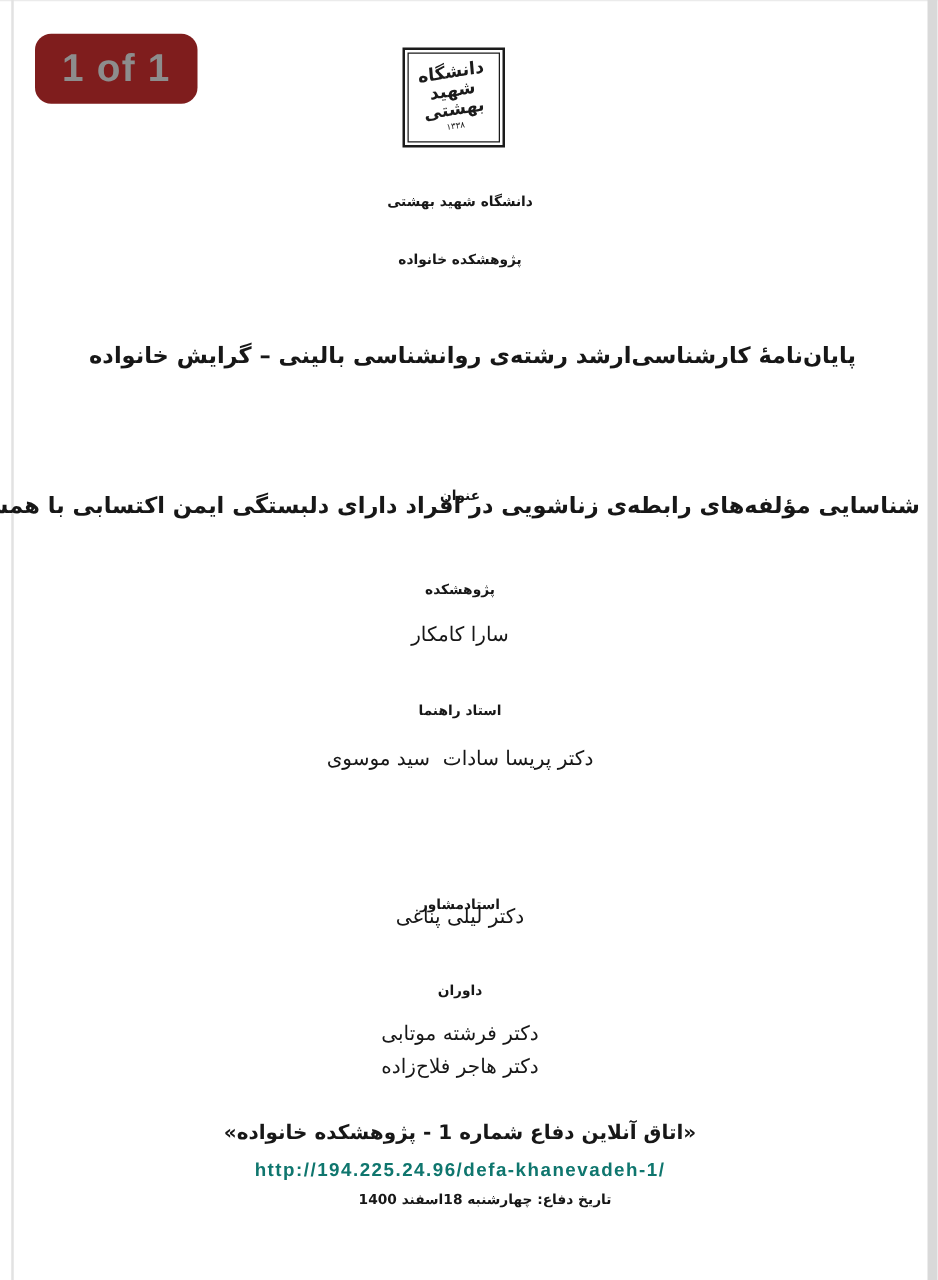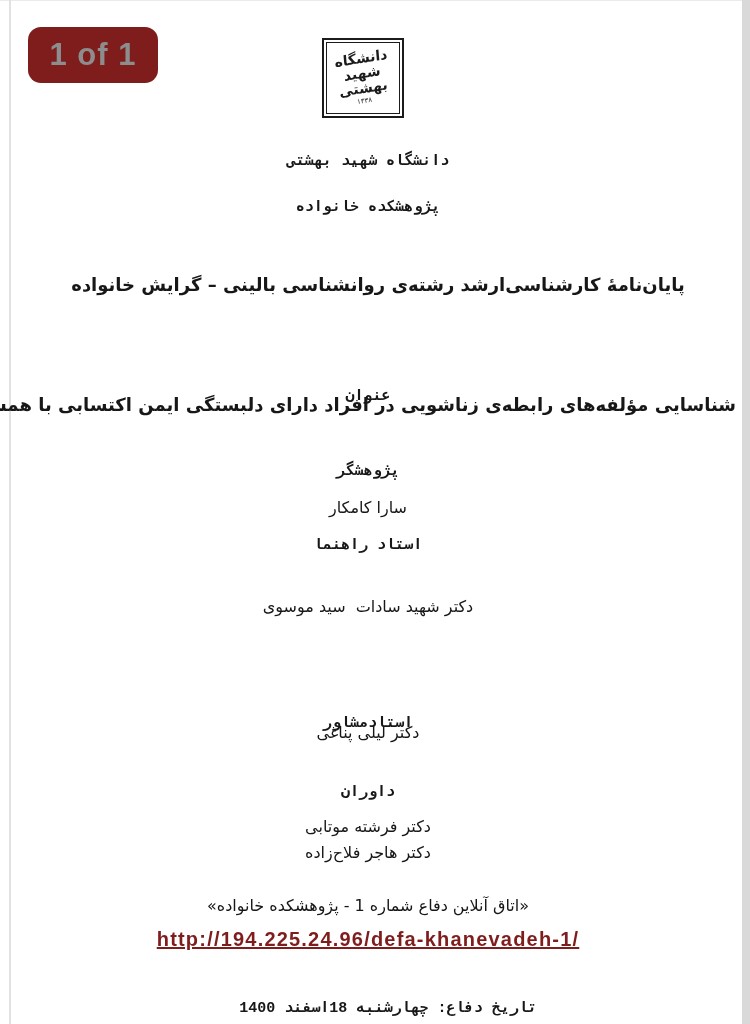--- a/index.html
+++ b/index.html
@@ -71,49 +71,48 @@
     margin-top: 1px;
   }
   
   .line {
     position: absolute; left: 0; right: 14px;
     text-align: center;
     direction: rtl;
     white-space: pre;
     color: #171717;
   }
-  .b17 { font-weight: 700; font-size: 15px; line-height: 23px; font-family: Liberation Mono, monospace; }
+  .b17 { font-weight: 700; font-size: 11px; line-height: 23px; }
   .b18 { font-weight: 700; font-size: 18px; line-height: 24px; padding-left: 20px; }
-  .b16 { font-weight: 400; font-size: 16px; line-height: 22px; }
+  .b16 { font-weight: 700; font-size: 16px; line-height: 22px; }
   .r16 { font-weight: 400; font-size: 16px; line-height: 22px; }
   .l-univ        { top: 150px; }
   .l-inst        { top: 196px; }
   .l-degree      { top: 273px; }
   .l-title-label { top: 356px; margin-top: 29px; }
   .l-title       { top: 393px; }
   .l-res-label   { top: 460px; }
   .l-res-name    { top: 497px; }
-  .l-sup-label   { top: 534px; }
+  .l-sup-label   { top: 557px; }
   .l-sup-name    { top: 596px; }
   .l-adv-label   { top: 668px; margin-top: 44px; }
   .l-adv-name    { top: 706px; margin-top: 16px; }
   .l-jud-label   { top: 781px; }
   .l-jud-1       { top: 816px; }
   .l-jud-2       { top: 842px; }
   .l-room        { top: 895px; }
   .l-url {
     top: 928px;
     direction: ltr;
     font-family: "Liberation Sans", sans-serif;
-    font-weight: 700; font-size: 20px;
+    font-weight: 700; font-size: 15px;
     letter-spacing: 1.2px;
-    color: #7f1d1d;
-    text-decoration: underline;
+    color: #0f766e;
   }
-  .l-date        { top: 997px; padding-left: 40px; }
+  .l-date        { top: 948px; padding-left: 40px; }
 </style>
 </head>
 <body>
 
 <div class="top-line"></div>
 <div class="left-line"></div>
 <div class="scrollbar-track"></div>
 
 <div class="page-badge">
   <span>1 of 1</span>
@@ -133,25 +132,25 @@
   </div>
 
   <div class="line b17 l-univ">دانشگاه شهید بهشتی</div>
   <div class="line b17 l-inst">پژوهشکده خانواده</div>
 
   <div class="line b18 l-degree">پایان‌نامهٔ کارشناسی‌ارشد رشته‌ی روانشناسی بالینی – گرایش خانواده</div>
 
   <div class="line b17 l-title-label">عنوان</div>
   <div class="line b18 l-title">شناسایی مؤلفه‌های رابطه‌ی زناشویی در افراد دارای دلبستگی ایمن اکتسابی با همسر</div>
 
-  <div class="line b17 l-res-label">پژوهشگر</div>
+  <div class="line b17 l-res-label">پژوهشکده</div>
   <div class="line r16 l-res-name">سارا کامکار</div>
 
   <div class="line b17 l-sup-label">استاد راهنما</div>
-  <div class="line r16 l-sup-name">دکتر شهید سادات  سید موسوی</div>
+  <div class="line r16 l-sup-name">دکتر پریسا سادات  سید موسوی</div>
 
   <div class="line b17 l-adv-label">استادمشاور</div>
   <div class="line r16 l-adv-name">دکتر لیلی پناغی</div>
 
   <div class="line b17 l-jud-label">داوران</div>
   <div class="line r16 l-jud-1">دکتر فرشته موتابی</div>
   <div class="line r16 l-jud-2">دکتر هاجر فلاح‌زاده</div>
 
   <div class="line b16 l-room">«اتاق آنلاین دفاع شماره 1 - پژوهشکده خانواده»</div>
   <div class="line l-url">http://194.225.24.96/defa-khanevadeh-1/</div>

